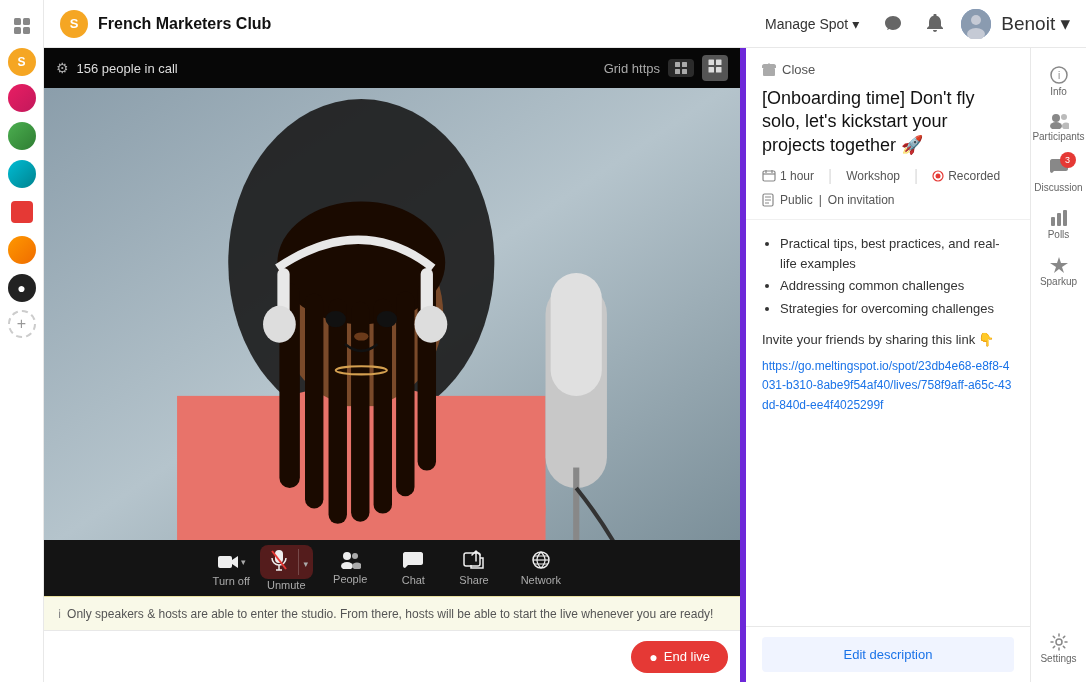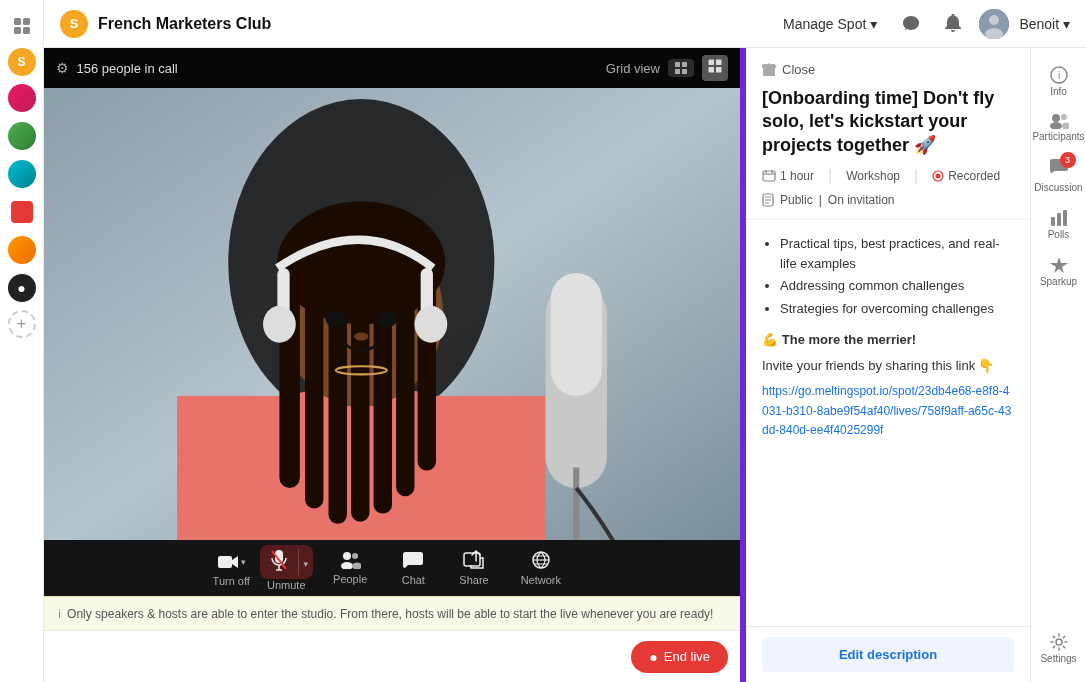--- a/index.html
+++ b/index.html
@@ -87,21 +87,21 @@
       display: flex; align-items: center; justify-content: center;
       cursor: pointer; color: #555; font-size: 16px;
     }
     .header-avatar {
       width: 30px; height: 30px; border-radius: 50%;
       background: #6c8ebf;
       display: flex; align-items: center; justify-content: center;
       font-size: 12px; color: white; font-weight: 600;
     }
     .header-username {
-      font-size: 14px; color: #333; cursor: pointer;
+      font-size: 19px; color: #333; cursor: pointer;
     }
 
     
     .content-area {
       flex: 1;
       display: flex;
       min-height: 0;
     }
 
     
@@ -228,21 +228,21 @@
     .right-panel-header {
       padding: 14px 16px 8px;
       border-bottom: 1px solid #f0f0f0;
     }
     .close-btn {
       display: flex; align-items: center; gap: 6px;
       color: #555; font-size: 13px; cursor: pointer;
       margin-bottom: 10px;
     }
     .panel-title {
-      font-size: 18px; font-weight: 700; color: #111;
+      font-size: 18px; font-weight: 400; color: #111;
       line-height: 1.3;
       margin-bottom: 10px;
     }
     .panel-tags {
       display: flex; align-items: center; gap: 14px;
       flex-wrap: wrap; margin-bottom: 8px;
     }
     .tag {
       display: flex; align-items: center; gap: 4px;
       font-size: 12px; color: #555;
@@ -282,21 +282,21 @@
     }
     .edit-desc-btn {
       width: 100%;
       background: #f0f4ff;
       border: none;
       border-radius: 4px;
       padding: 10px;
       font-size: 13px;
       color: #1a73e8;
       cursor: pointer;
-      font-weight: 700;
+      font-weight: 400;
     }
 
     
     .right-icons-sidebar {
       width: 56px;
       background: #fff;
       border-left: 1px solid #e8e8e8;
       display: flex;
       flex-direction: column;
       align-items: center;
@@ -398,21 +398,21 @@
   </div>
 
   <div class="content-area">
 
     <div class="video-section">
 
       <div class="video-top-bar">
         <span class="gear-icon-small">⚙</span>
         <span class="people-count">156 people in call</span>
         <div class="top-bar-spacer"></div>
-        <span class="grid-view-label">Grid view</span>
+        <span class="grid-view-label">Grid https</span>
         <div class="view-toggle-btn">
           <svg width="14" height="14" viewBox="0 0 14 14" fill="none">
             <rect x="1" y="1" width="5" height="5" rx="0.5" fill="#aaa"></rect>
             <rect x="8" y="1" width="5" height="5" rx="0.5" fill="#aaa"></rect>
             <rect x="1" y="8" width="5" height="5" rx="0.5" fill="#aaa"></rect>
             <rect x="8" y="8" width="5" height="5" rx="0.5" fill="#aaa"></rect>
           </svg>
         </div>
         <div class="grid-active-btn">
           <svg width="14" height="14" viewBox="0 0 14 14" fill="none">
@@ -620,21 +620,20 @@
           <span>On invitation</span>
         </div>
       </div>
 
       <div class="panel-content">
         <ul class="bullet-list">
             <li>Practical tips, best practices, and real-life examples</li>
             <li>Addressing common challenges</li>
             <li>Strategies for overcoming challenges</li>
           </ul>
-        <div class="section-title">💪 The more the merrier!</div>
         <p class="invite-text">Invite your friends by sharing this link 👇</p>
         <a class="invite-link" href="#">https://go.meltingspot.io/spot/23db4e68-e8f8-4031-b310-8abe9f54af40/lives/758f9aff-a65c-43dd-840d-ee4f4025299f</a>
       </div>
 
       <div class="edit-desc-bar">
         <button class="edit-desc-btn">Edit description</button>
       </div>
     </div>
 
     <div class="right-icons-sidebar">

